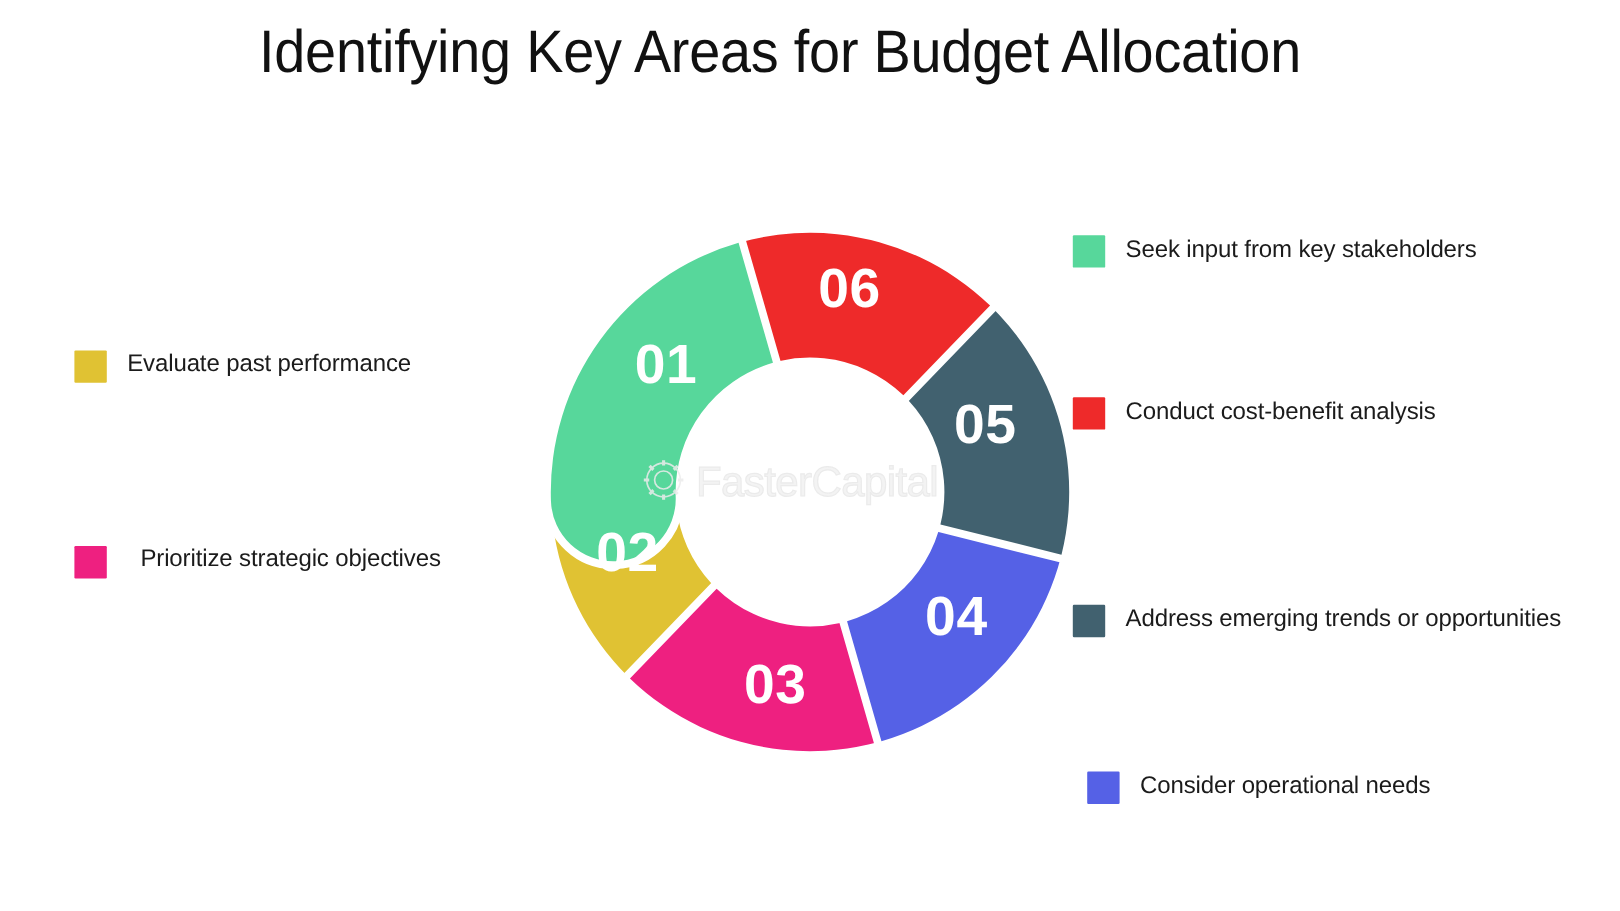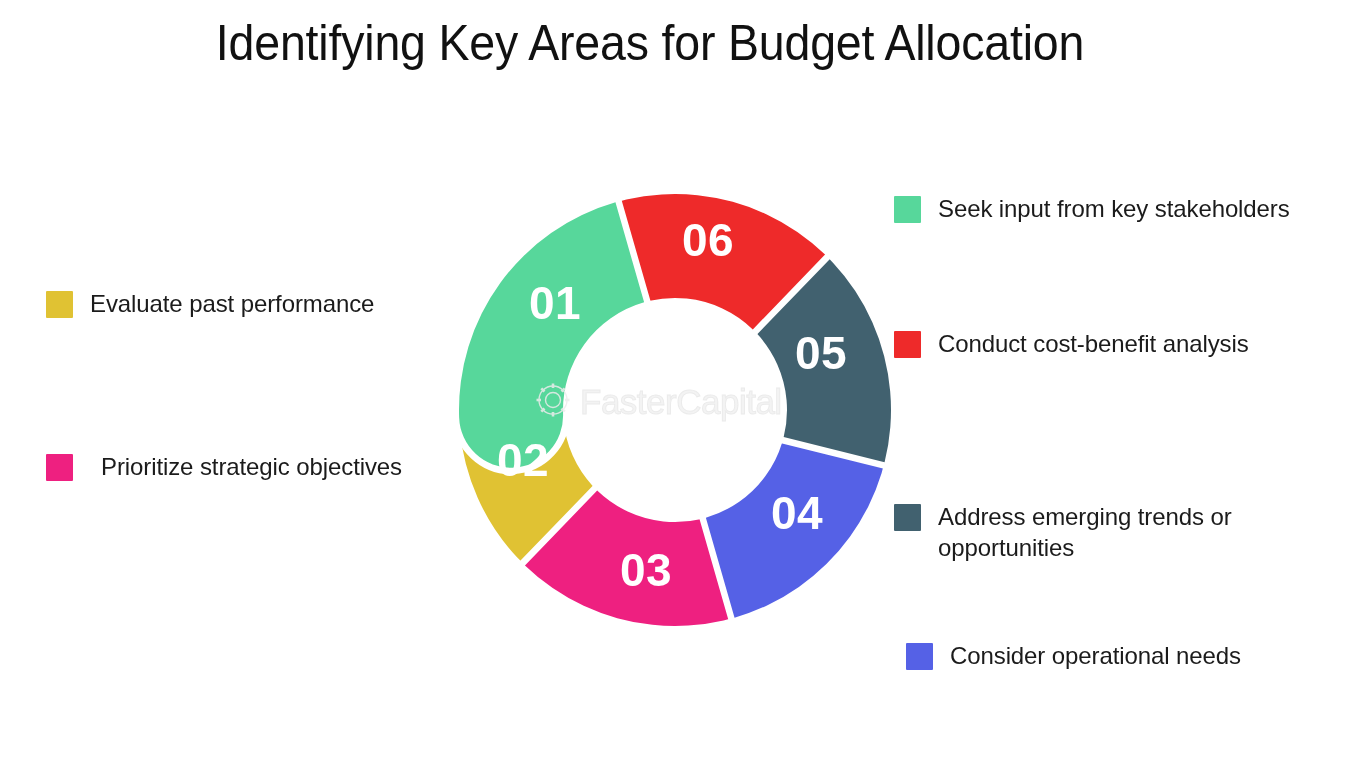--- a/index.html
+++ b/index.html
@@ -93,27 +93,27 @@
   }
   .legend-swatch {
     width: 27px;
     height: 27px;
     flex: 0 0 27px;
     margin-top: 3px;
     border-radius: 1px;
   }
   .legend-label {
     font-family: "Liberation Sans", "DejaVu Sans", sans-serif;
-    font-size: 24px;
+    font-size: 20px;
     line-height: 31px;
     font-weight: 400;
     color: #1b1b1b;
     letter-spacing: -0.1px;
   }
-  .legend-left  { left: 46px; }
+  .legend-left  { left: 62px; align-items: flex-end; }
   .legend-right { left: 894px; }
 
   #legend-01 { top: 288px; }
   #legend-02 { top: 451px; gap: 28px; }
   #legend-06 { top: 193px; }
   #legend-05 { top: 328px; }
   #legend-04 { top: 501px; }
   #legend-03 { top: 640px; padding-left: 12px; }
 
   .legend-left .legend-label  { max-width: 360px; }

